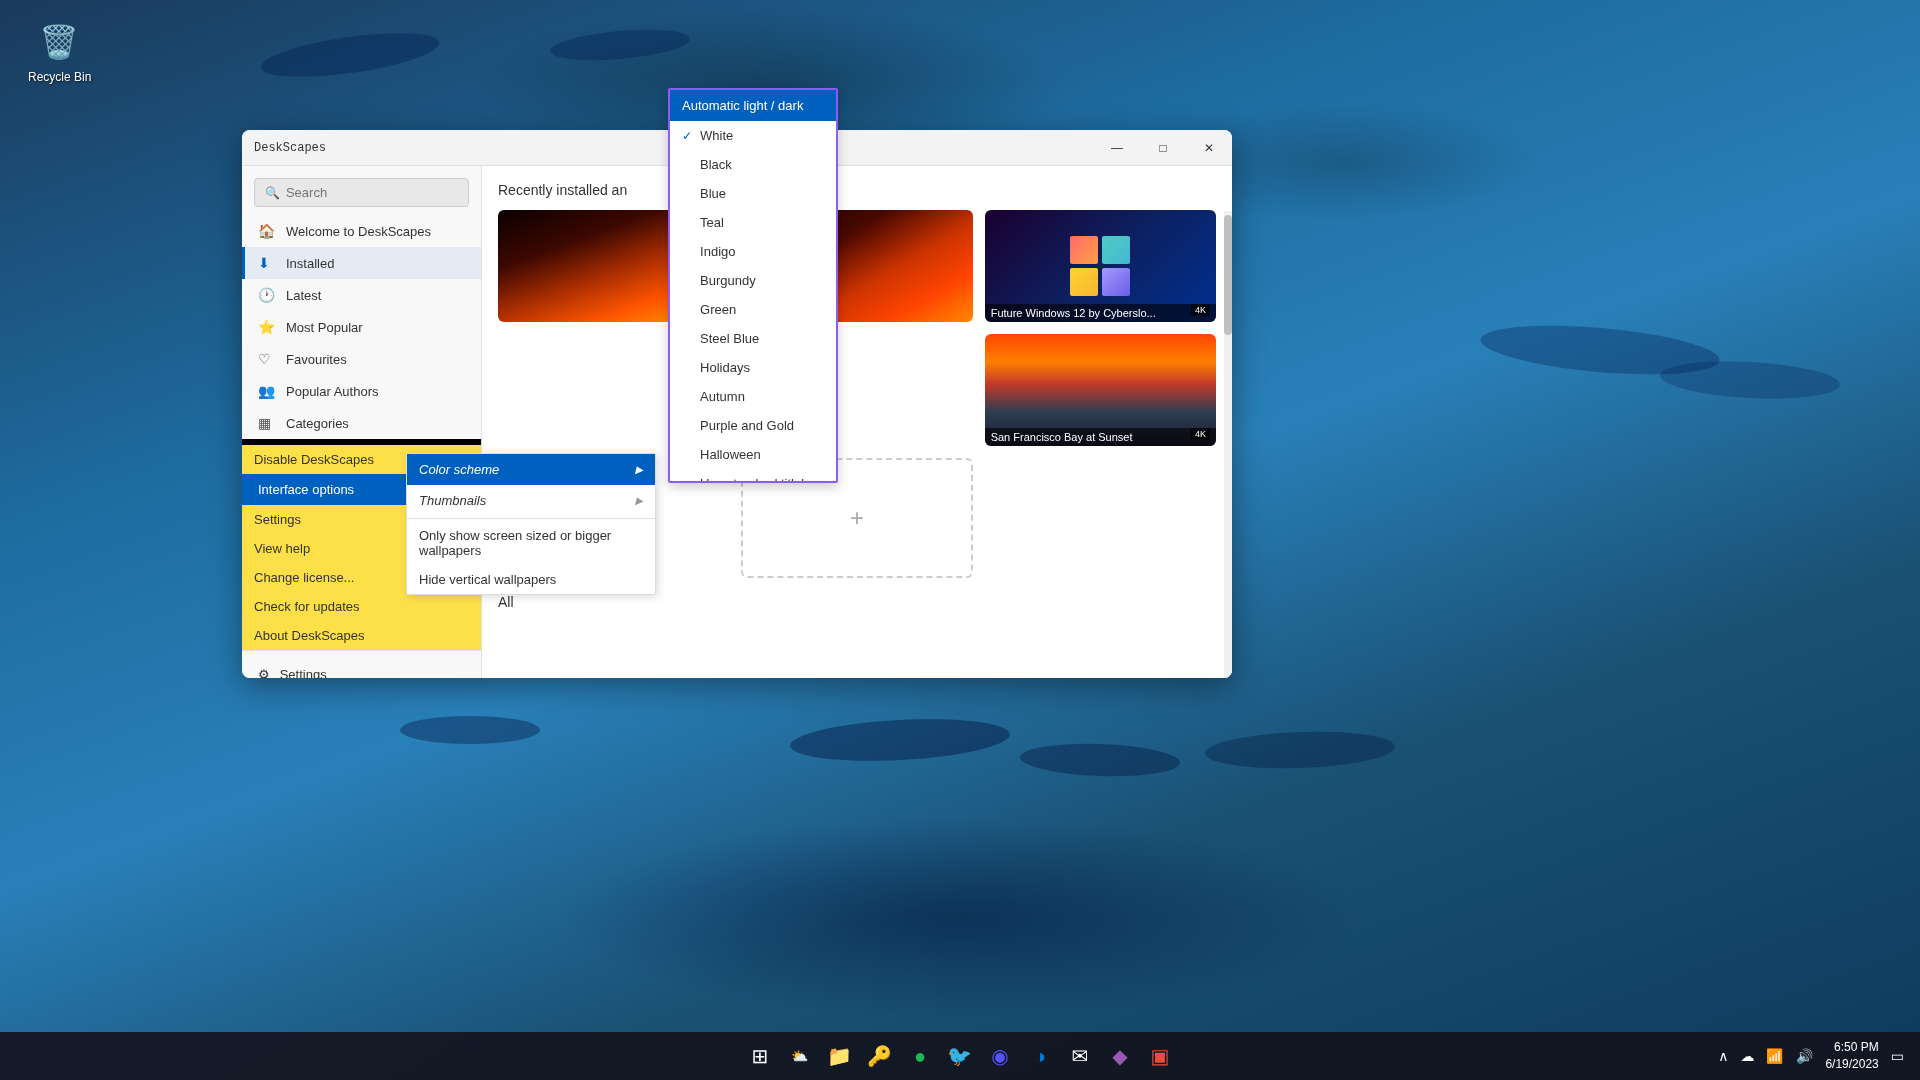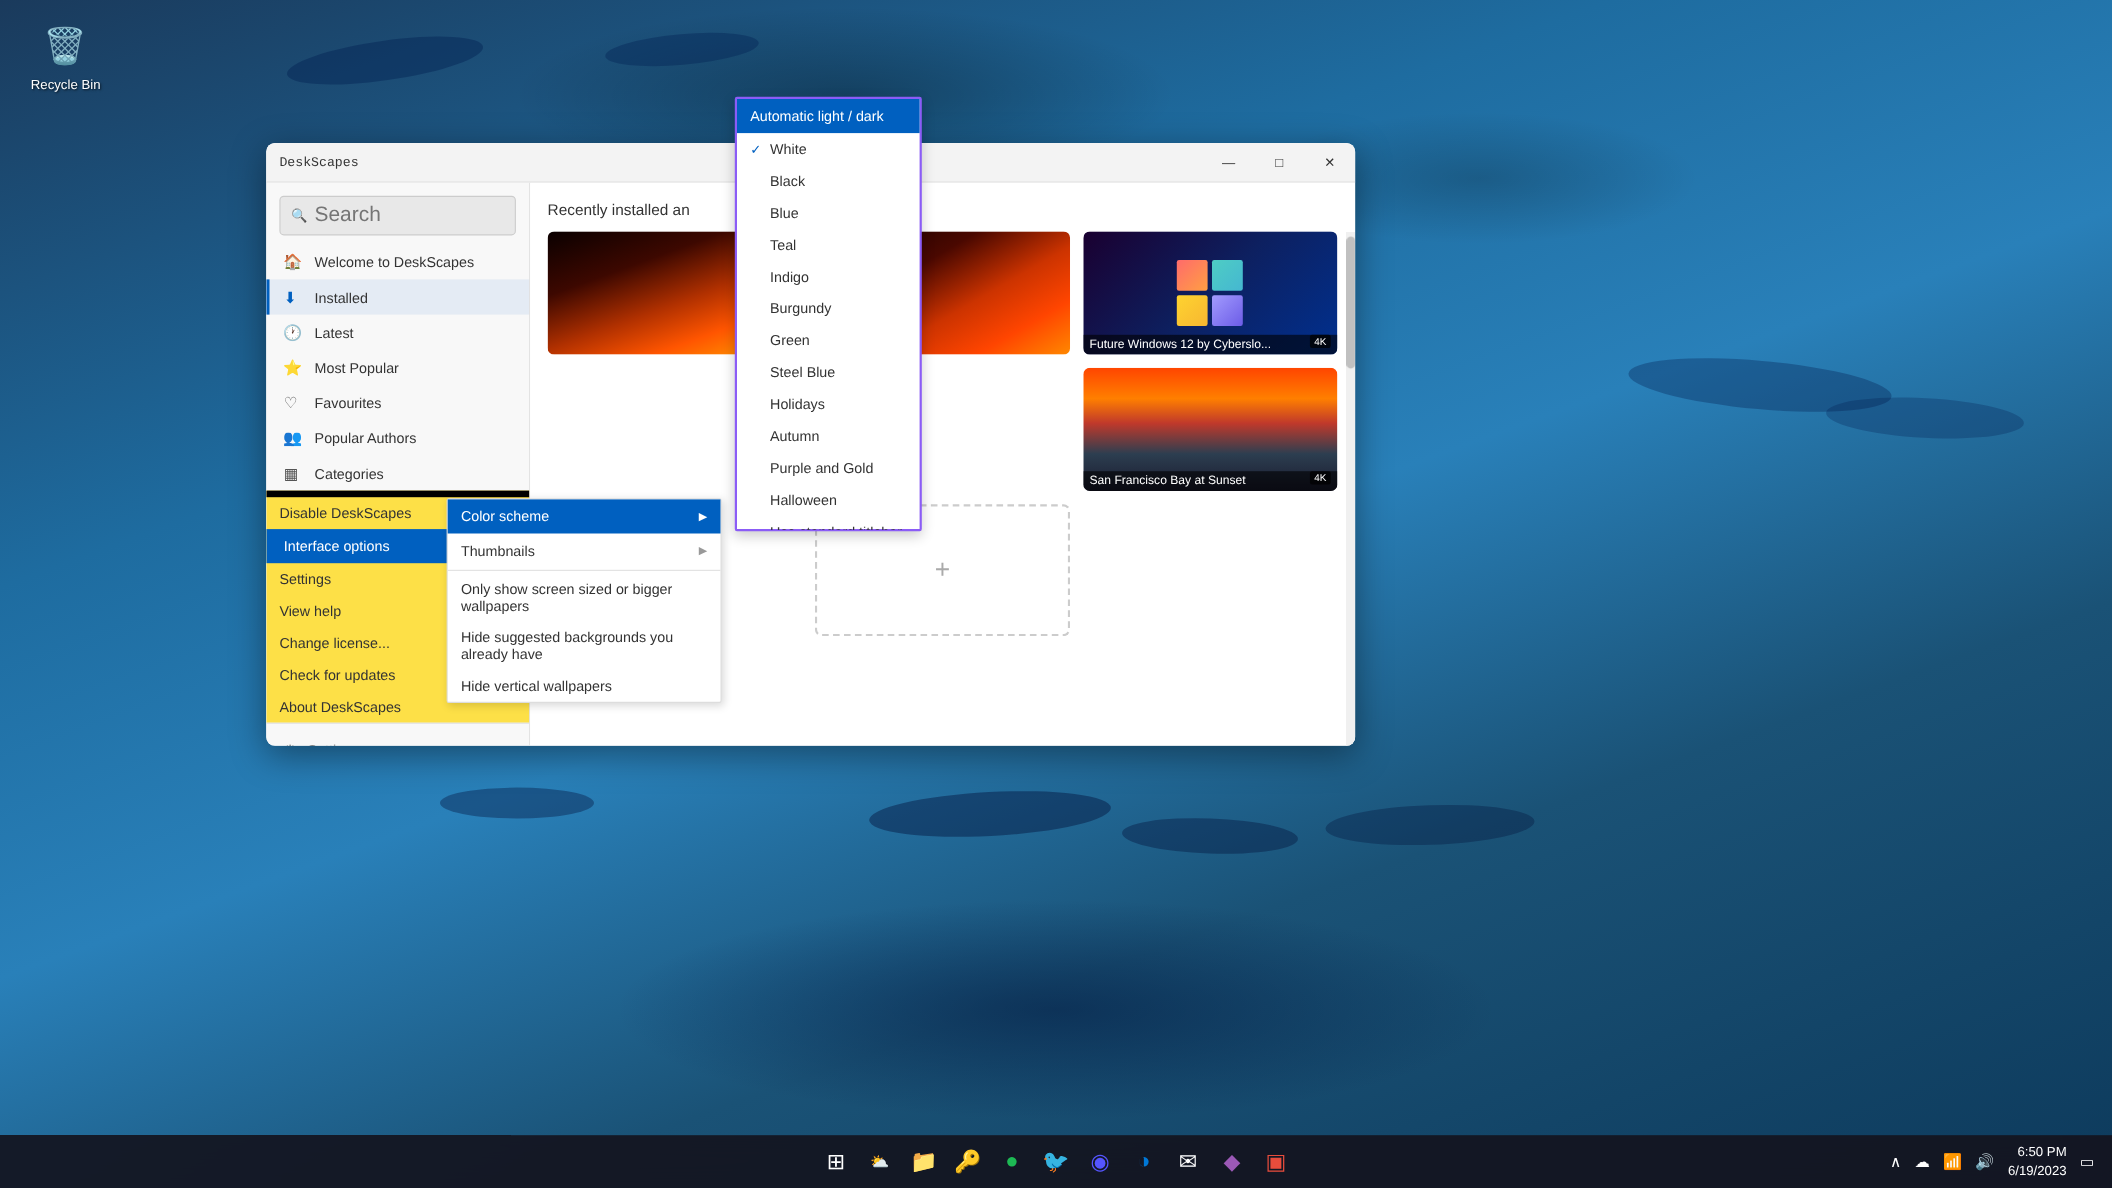--- a/index.html
+++ b/index.html
@@ -181,21 +181,21 @@
       border: 1px solid #ccc;
       border-radius: 4px;
       padding: 6px 10px;
       display: flex;
       align-items: center;
       gap: 6px;
     }
     .search-box input {
       border: none;
       background: transparent;
-      font-size: 19px;
+      font-size: 13px;
       outline: none;
       flex: 1;
       color: #a16207;
     }
     .search-icon { font-size: 12px; color: #666; }
 
     .nav-items { flex: 1; }
     .nav-item {
       display: flex;
       align-items: center;
@@ -336,20 +336,21 @@
       border-radius: 2px;
     }
     .submenu-item {
       display: flex;
       align-items: center;
       justify-content: space-between;
       padding: 8px 12px;
       cursor: pointer;
       font-size: 13px;
       color: #333;
+      font-style: italic;
     }
     .submenu-item.highlighted { background: #0060c0; color: white; }
     .submenu-item .arrow { font-size: 10px; color: #999; }
     .submenu-item.highlighted .arrow { color: white; }
 
     .submenu-divider { height: 1px; background: #e0e0e0; margin: 2px 0; }
 
     .plain-item {
       padding: 7px 12px;
       cursor: pointer;
@@ -577,21 +578,20 @@
   <div class="submenu-item highlighted">
     <span>Color scheme</span>
     <span class="arrow">▶</span>
   </div>
   <div class="submenu-item">
     <span>Thumbnails</span>
     <span class="arrow">▶</span>
   </div>
   <div class="submenu-divider"></div>
   <div class="plain-item">Only show screen sized or bigger wallpapers</div>
-  <div class="plain-item">Hide suggested backgrounds you already have</div>
   <div class="plain-item">Hide vertical wallpapers</div>
 </div>
 
 <div class="color-dropdown">
   <div class="dropdown-header">Automatic light / dark</div>
   <div class="dropdown-scrollable">
     <div class="dropdown-item">
       <span class="check">✓</span>
       <span>White</span>
     </div>

